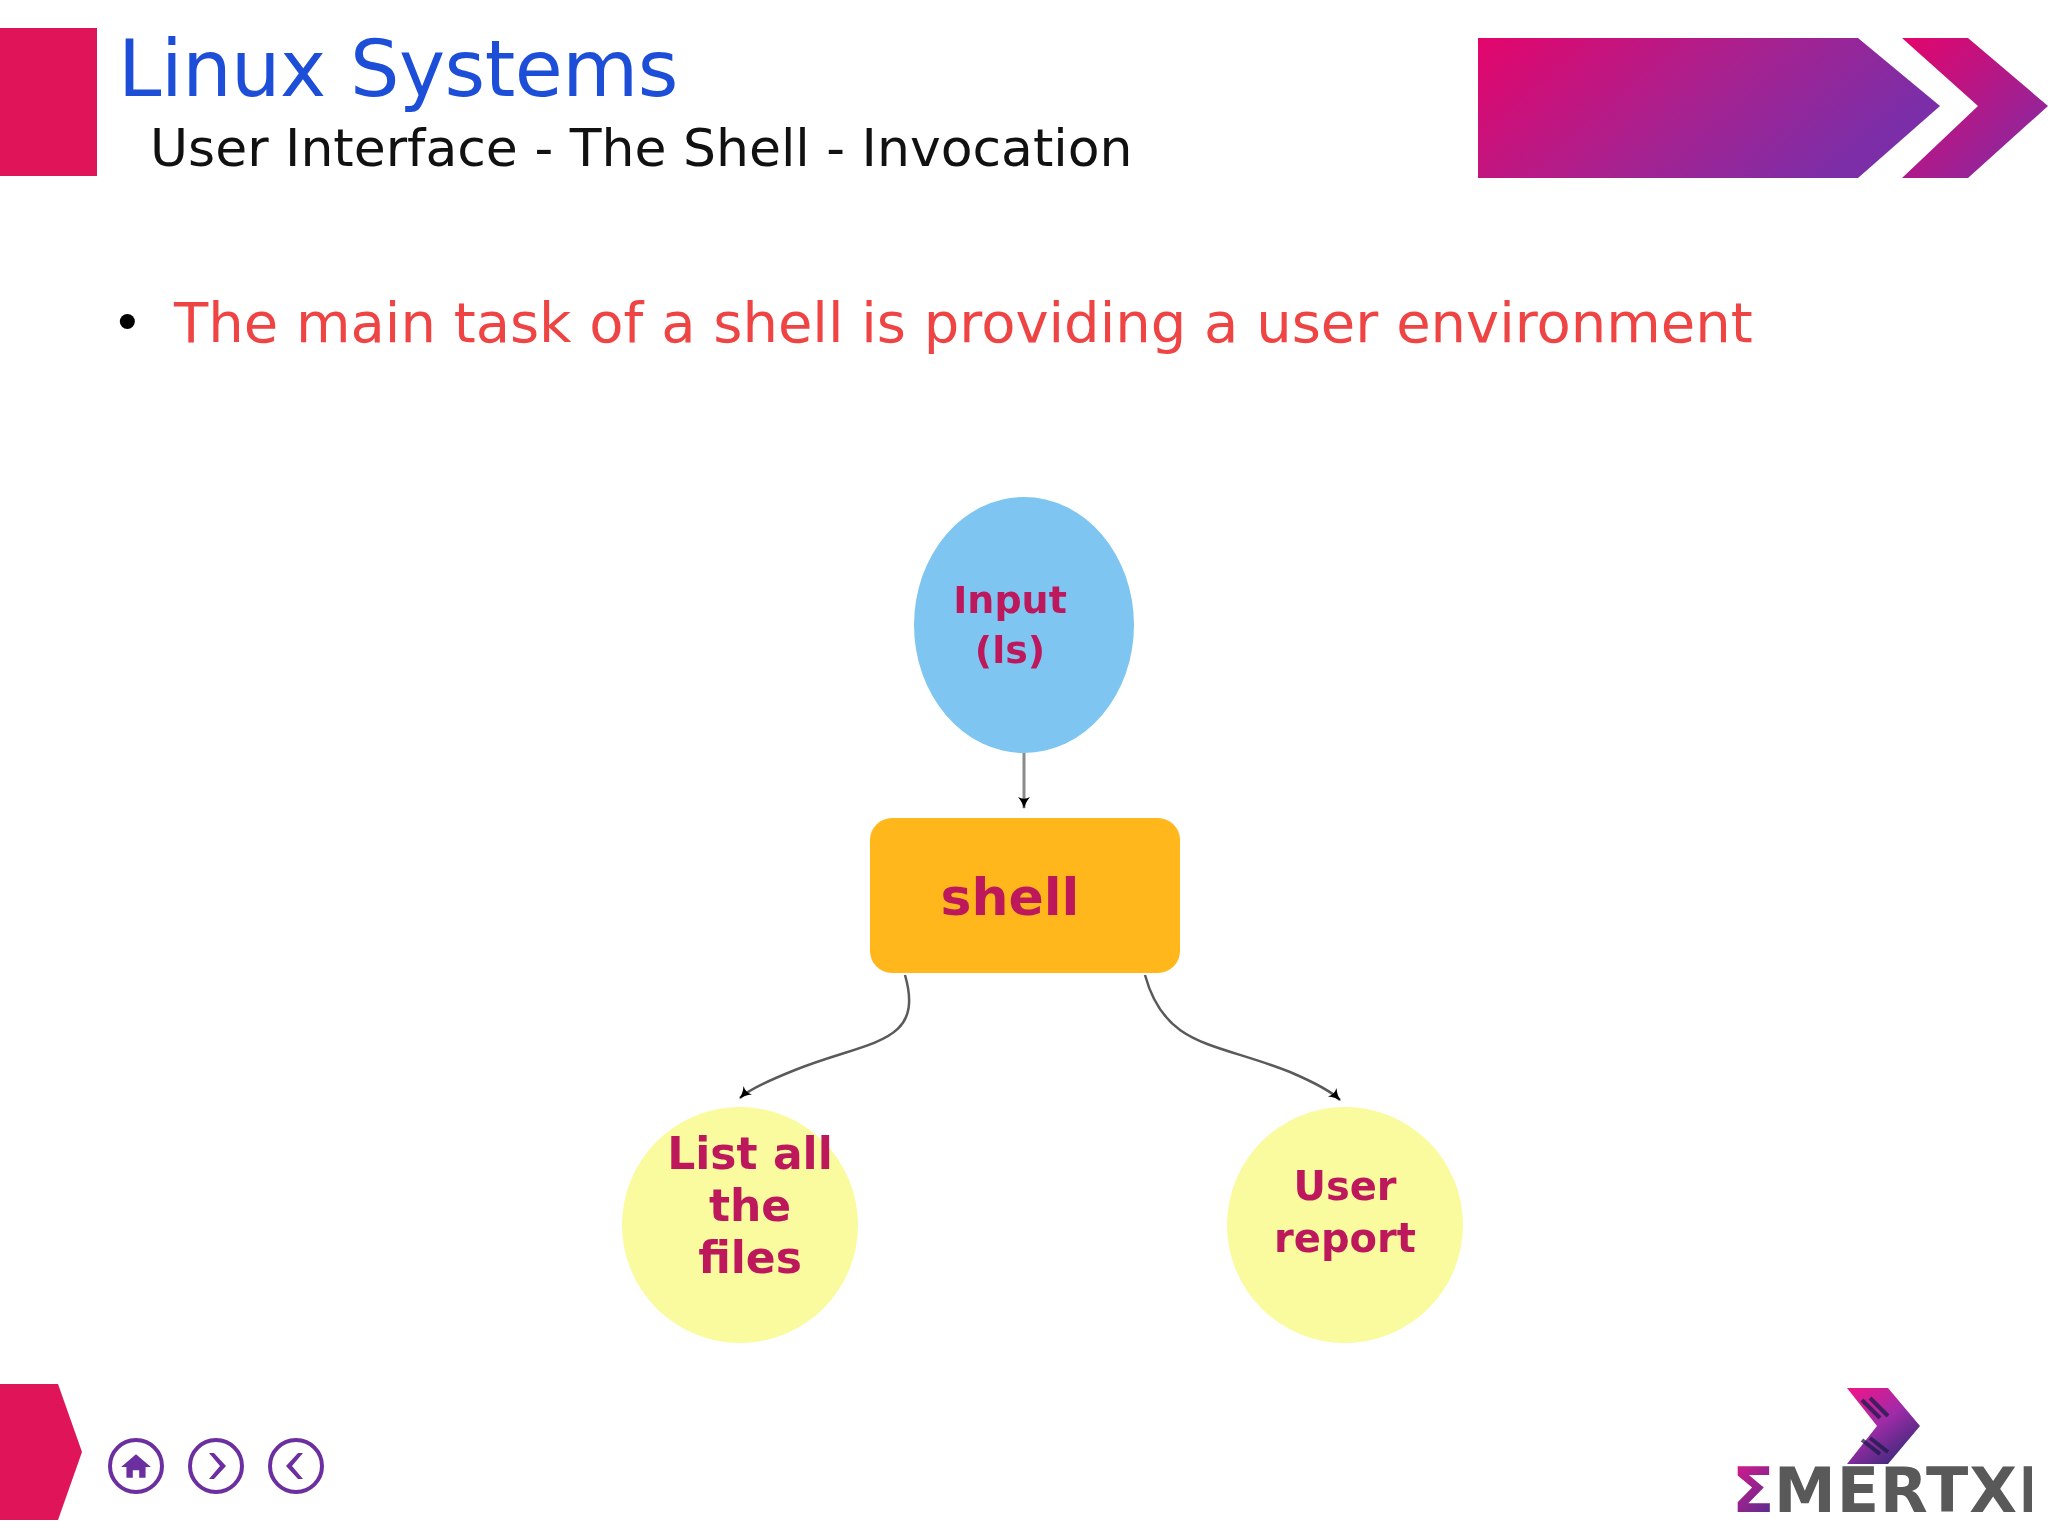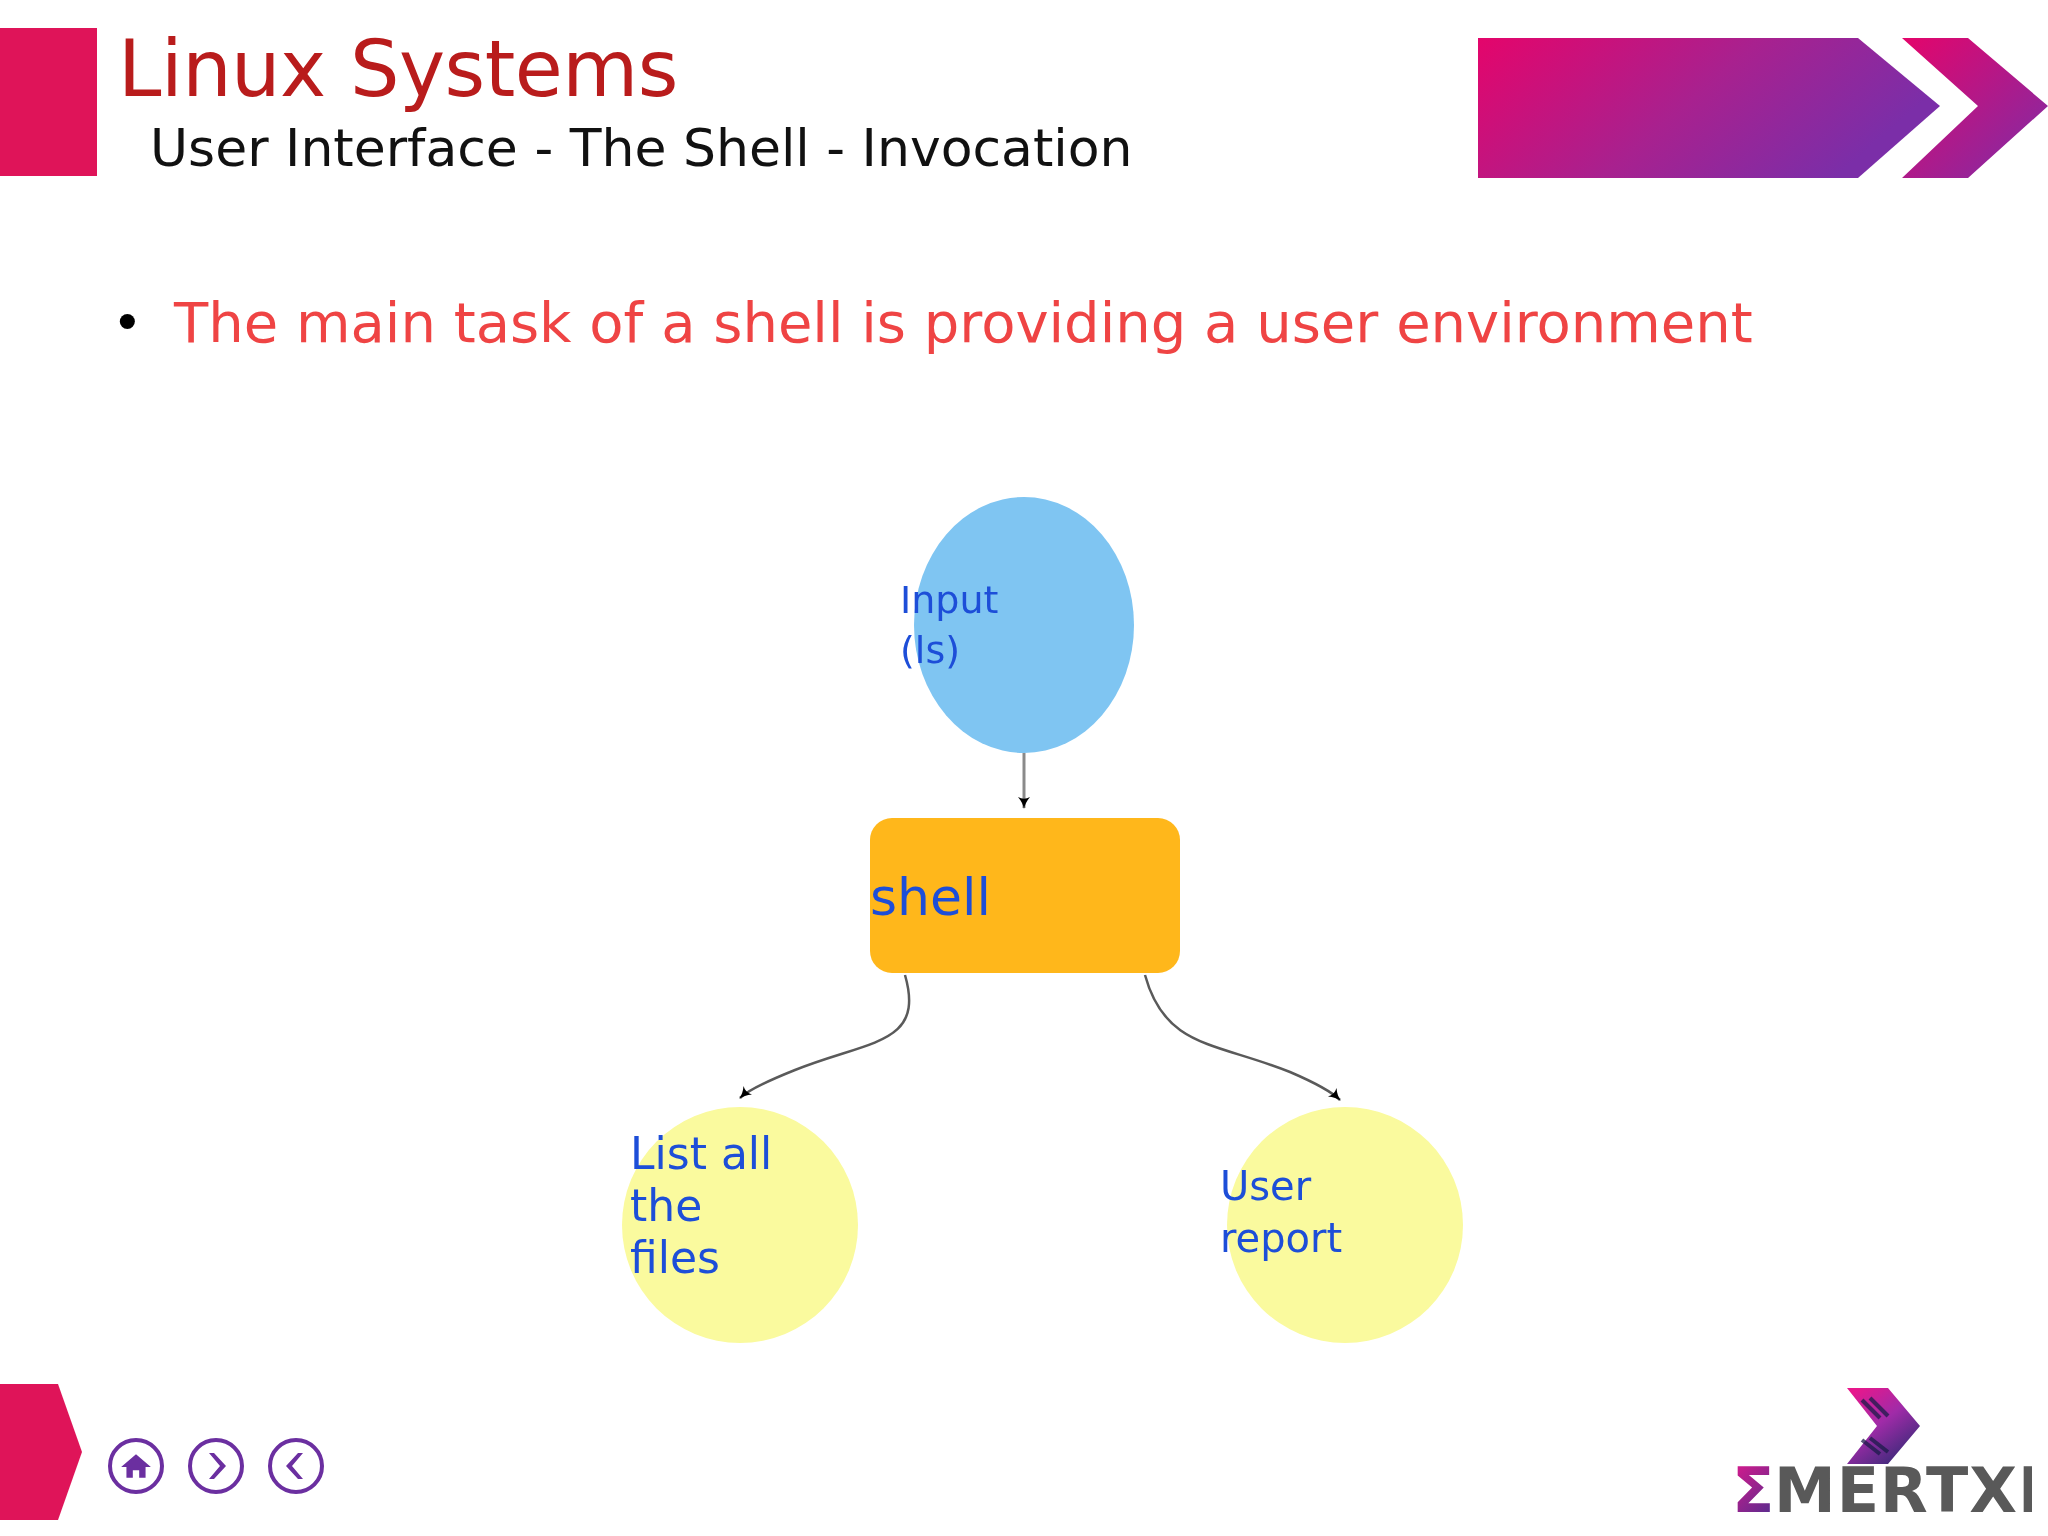--- a/index.html
+++ b/index.html
@@ -32,21 +32,21 @@
     position: absolute;
     left: 118px;
     top: 26px;
     width: 1330px;
   }
   .hdr-title {
     font-family: "DejaVu Sans", "Liberation Sans", sans-serif;
     font-size: 78px;
     line-height: 86px;
     font-weight: 400;
-    color: #b91c1c;
+    color: #1d4ed8;
     letter-spacing: -0.5px;
     white-space: nowrap;
   }
   .hdr-subtitle {
     font-family: "DejaVu Sans", "Liberation Sans", sans-serif;
     font-size: 52px;
     line-height: 60px;
     font-weight: 400;
     color: #111111;
     white-space: nowrap;
@@ -92,22 +92,23 @@
     position: absolute;
     left: 0;
     top: 0;
     width: 2048px;
     height: 1536px;
     pointer-events: none;
   }
   .node-label {
     position: absolute;
     font-family: "DejaVu Sans", "Liberation Sans", sans-serif;
-    font-weight: normal;
-    color: #1d4ed8;
+    font-weight: bold;
+    color: #be185d;
+    text-align: center;
     pointer-events: auto;
   }
   .lbl-input {
     left: 900px;
     top: 575px;
     width: 220px;
     font-size: 38px;
     line-height: 50px;
   }
   .lbl-shell {

